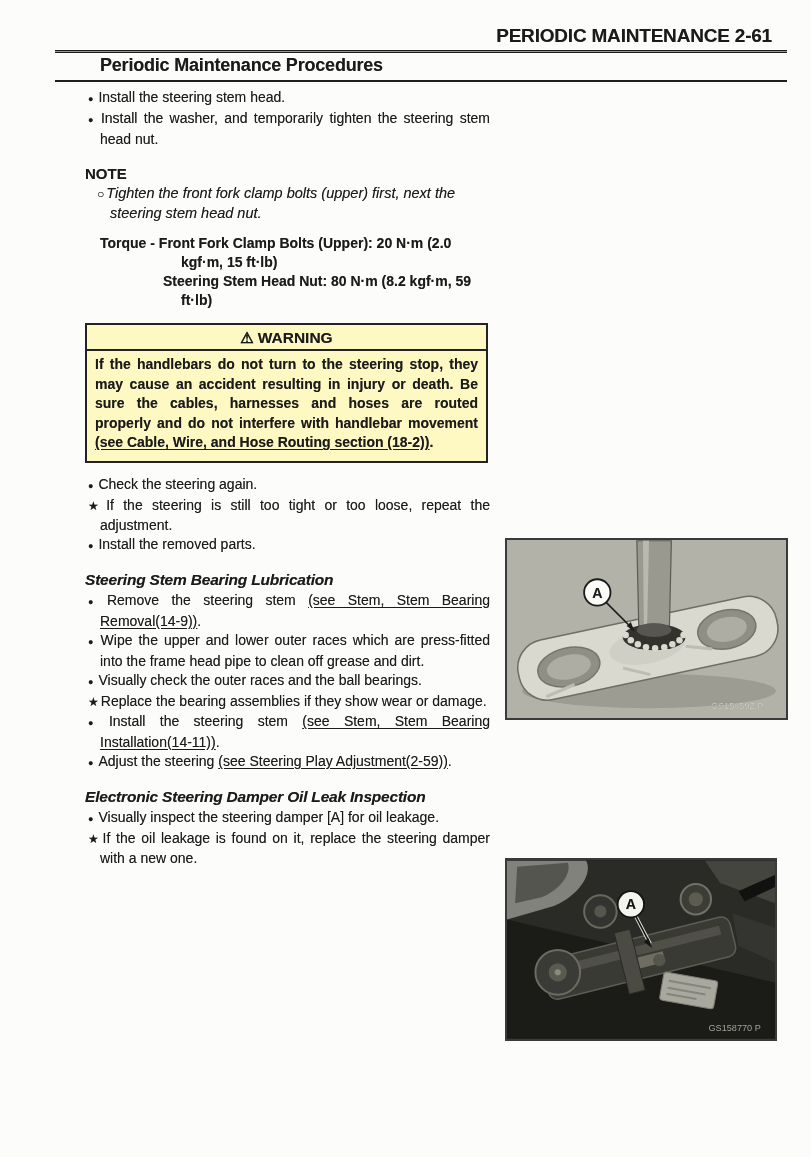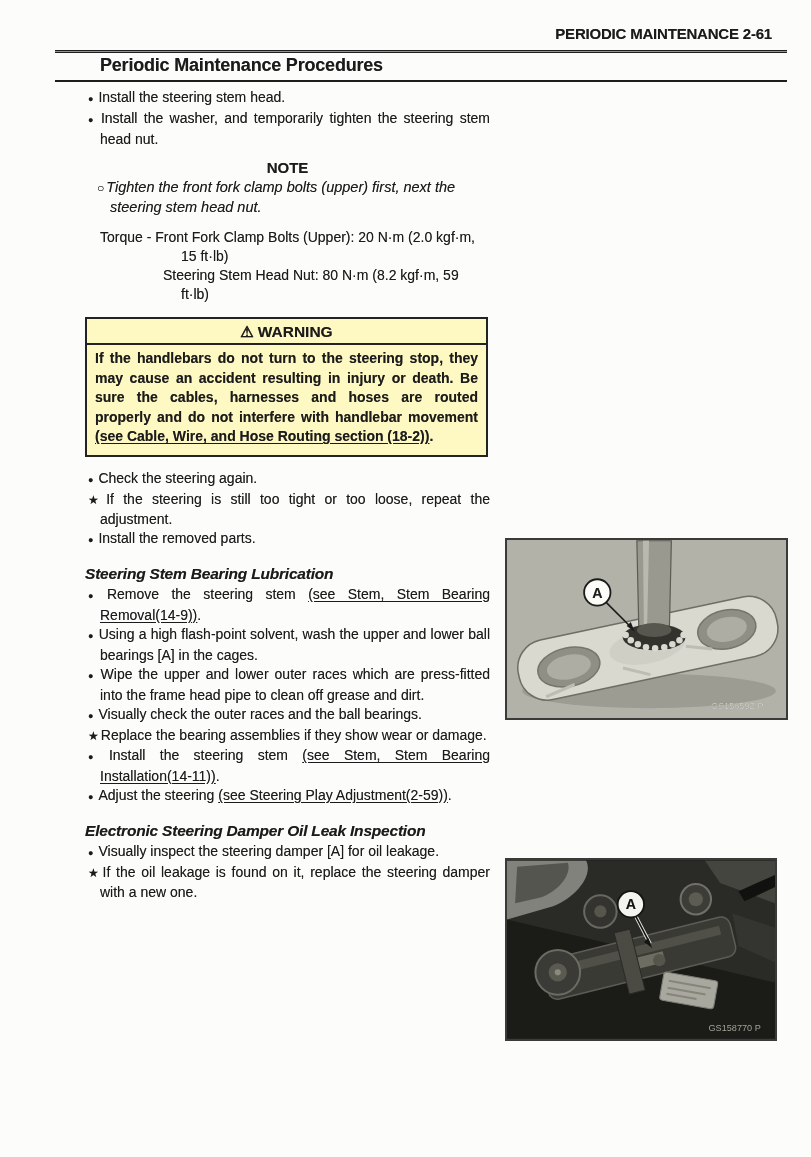--- a/index.html
+++ b/index.html
@@ -9,38 +9,38 @@
     font-family:"Liberation Sans", sans-serif;
     overflow:hidden;
     text-shadow:0 0 0.4px rgba(20,20,20,.5);
   }
   .rule { position:absolute; height:2px; background:#1e1e1e; }
   .rule-top { left:55px; top:50px; width:732px; height:3px;
     background:linear-gradient(#1e1e1e 40%, #fcfcfa 41%, #1e1e1e 60%); }
   .rule-title { left:55px; top:80px; width:732px; }
   .page-header {
     position:absolute; top:25px; right:39px;
-    font-weight:bold; font-size:15px; letter-spacing:-0.2px;
+    font-weight:bold; font-size:19px; letter-spacing:-0.2px;
   }
   .section-title {
     position:absolute; left:100px; top:55px;
     font-weight:bold; font-size:18px; letter-spacing:-0.2px;
   }
   .col {
     position:absolute; left:85px; top:88px; width:405px;
     font-size:14px; line-height:19px;
   }
   .li { padding-left:15px; text-indent:-12px; text-align:justify; }
   .mk-dot  { font-size:9px;  padding-right:5px; }
   .mk-star { font-size:12px; padding-right:2px; }
   .mk-circ { font-size:12px; padding-right:2px; font-style:normal; }
-  .note-title { text-align:center; font-weight:bold; font-size:15px; margin-top:9px; }
+  .note-title { text-align:left; font-weight:bold; font-size:15px; margin-top:15px; }
   .note-item  { font-style:italic; padding-left:25px; text-indent:-13px; margin-top:1px;
                 font-size:14.5px; }
-  .torque { font-weight:normal; margin-top:11px; }
+  .torque { font-weight:bold; margin-top:11px; }
   .torque .t1 { padding-left:96px; text-indent:-81px; }
   .torque .t2 { padding-left:96px; text-indent:-18px; }
   .warnbox { margin-top:13px; border:2px solid #232323; width:403px; box-sizing:border-box;
              background:#fef9c3; }
   .wtitle { text-align:center; font-weight:bold; font-size:15.5px;
             padding:3px 0 2px; border-bottom:2px solid #232323; }
   .wicon { font-size:15px; padding-right:4px; }
   .wbody { font-weight:bold; padding:4px 8px 8px; text-align:justify; line-height:19.5px; }
   .link { text-decoration:underline; text-underline-offset:2px; cursor:pointer; }
   .list { margin-top:12px; }
@@ -105,23 +105,20 @@
         <span class="mk-dot">●</span><span>Install the removed parts.</span>
       </div>
     </div>
 
     <div class="sec-heading">Steering Stem Bearing Lubrication</div>
     <div>
       <div class="li">
         <span class="mk-dot">●</span><span><span>Remove the steering stem </span><span class="link">(see Stem, Stem Bearing Removal(14-9))</span><span>.</span></span>
       </div>
       <div class="li">
-        <span class="mk-dot">●</span><span>Using a high flash-point solvent, wash the upper and lower ball bearings [A] in the cages.</span>
-      </div>
-      <div class="li">
         <span class="mk-dot">●</span><span>Wipe the upper and lower outer races which are press-fitted into the frame head pipe to clean off grease and dirt.</span>
       </div>
       <div class="li">
         <span class="mk-dot">●</span><span>Visually check the outer races and the ball bearings.</span>
       </div>
       <div class="li">
         <span class="mk-star">★</span><span>Replace the bearing assemblies if they show wear or damage.</span>
       </div>
       <div class="li">
         <span class="mk-dot">●</span><span><span>Install the steering stem </span><span class="link">(see Stem, Stem Bearing Installation(14-11))</span><span>.</span></span>

